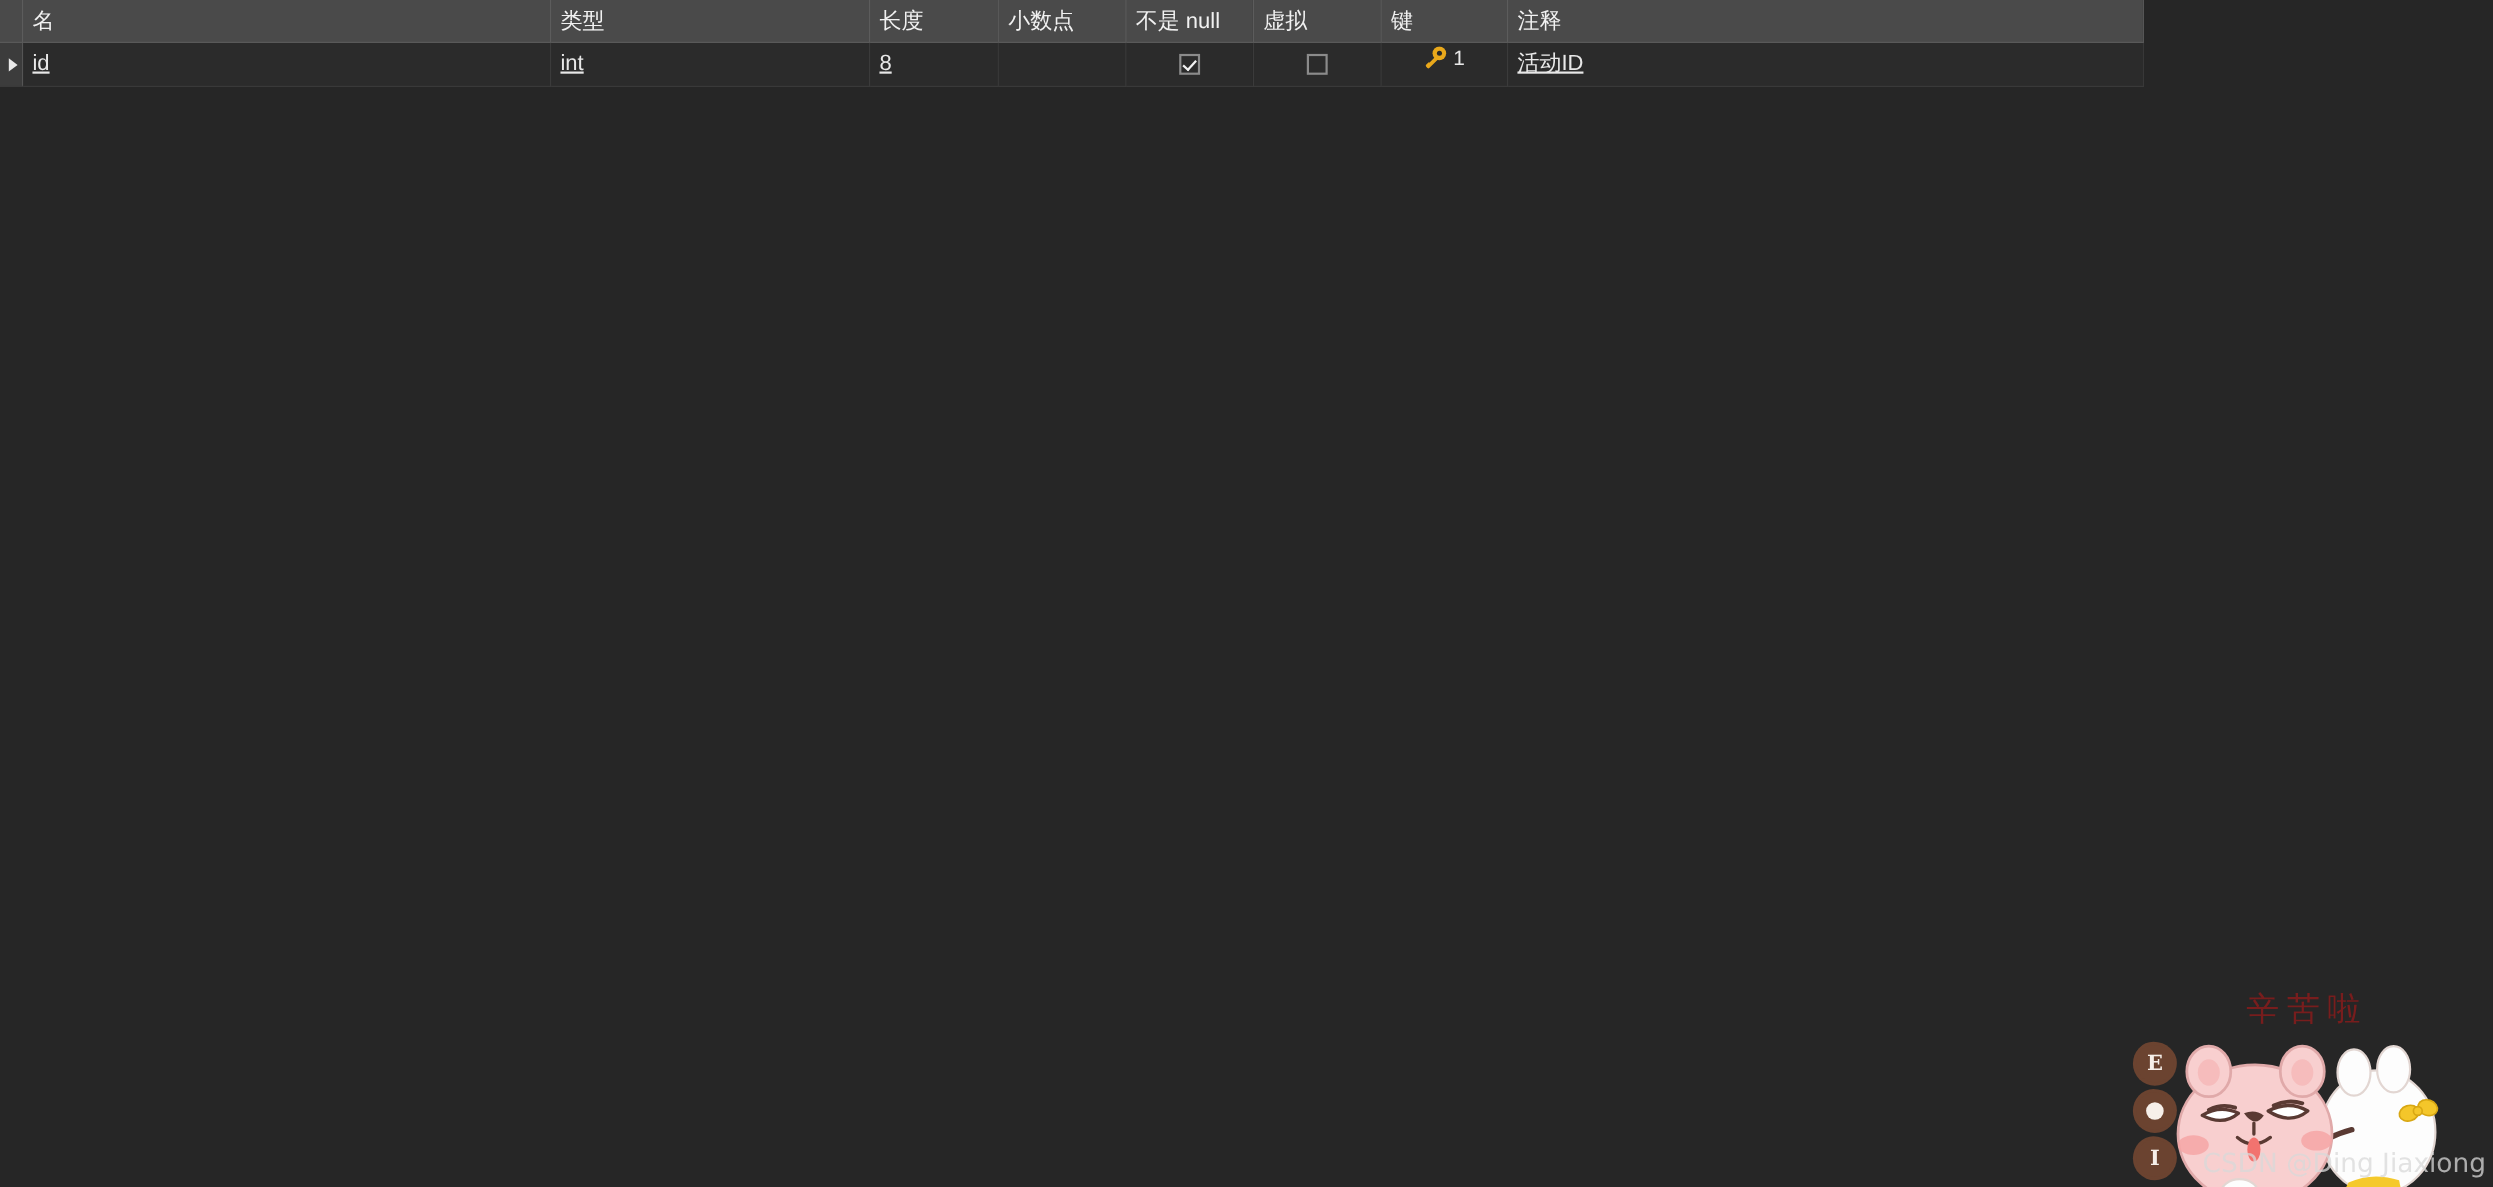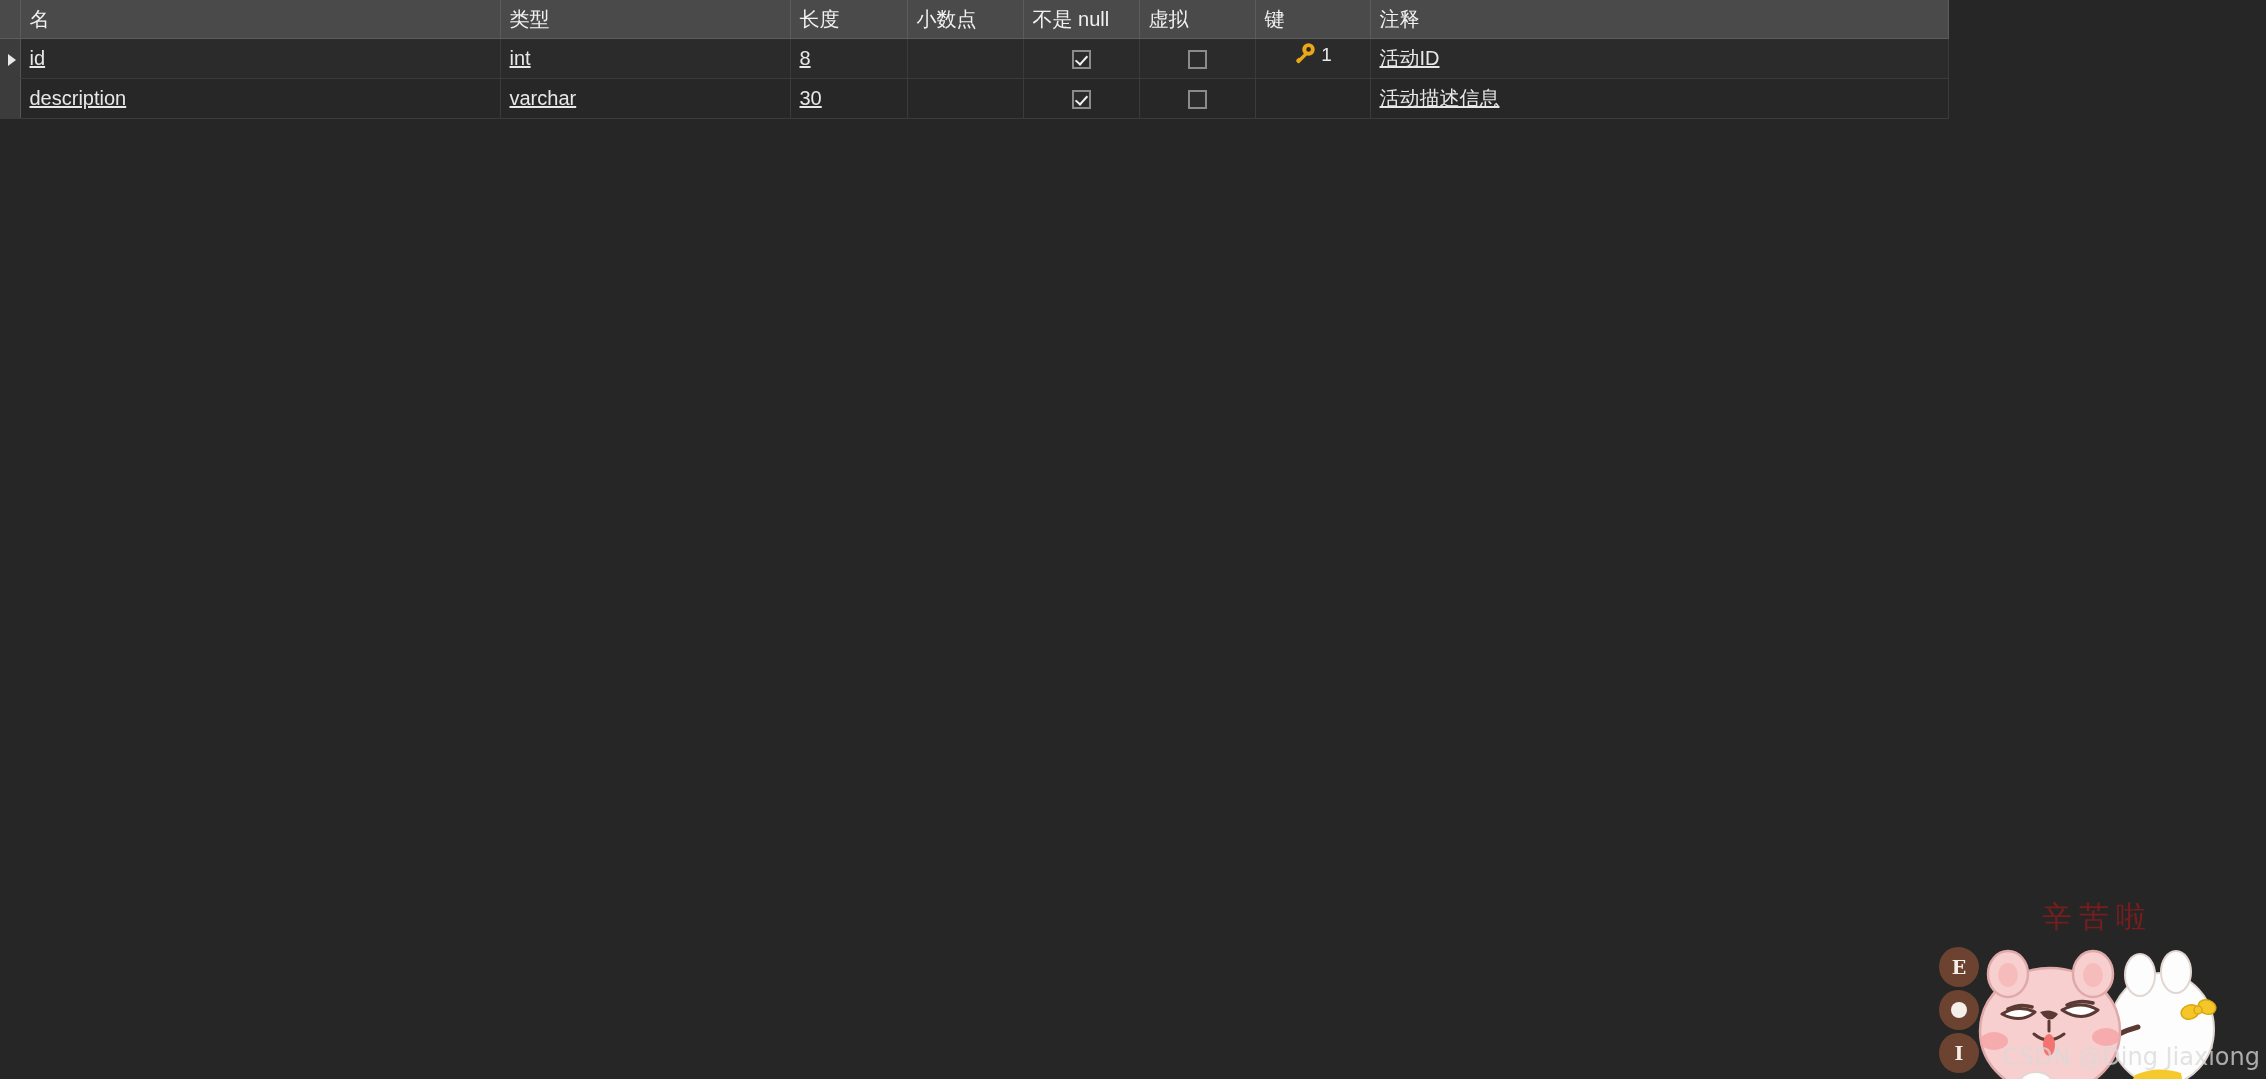--- a/index.html
+++ b/index.html
@@ -282,37 +282,20 @@
               </g>
               <circle cx="15.6" cy="6.4" r="2.3" fill="#272727"></circle>
             </svg>
             <span class="key-idx">1</span>
           </span>
         </td>
         <td>活动ID</td>
       </tr>
 
 
-      <tr>
-        <td class="gutter"></td>
-        <td>description</td>
-        <td>varchar</td>
-        <td>30</td>
-        <td></td>
-        <td class="center">
-          <span class="cb checked"></span>
-        </td>
-        <td class="center">
-          <span class="cb"></span>
-        </td>
-        <td class="keycell">
-          <span class="key-idx"></span>
-        </td>
-        <td>活动描述信息</td>
-      </tr>
 
     </tbody>
   </table>
 
   <div id="sticker">
 
     <div class="sticker-text">辛苦啦</div>
 
     <svg width="336" height="200" viewBox="0 0 336 200">
 

